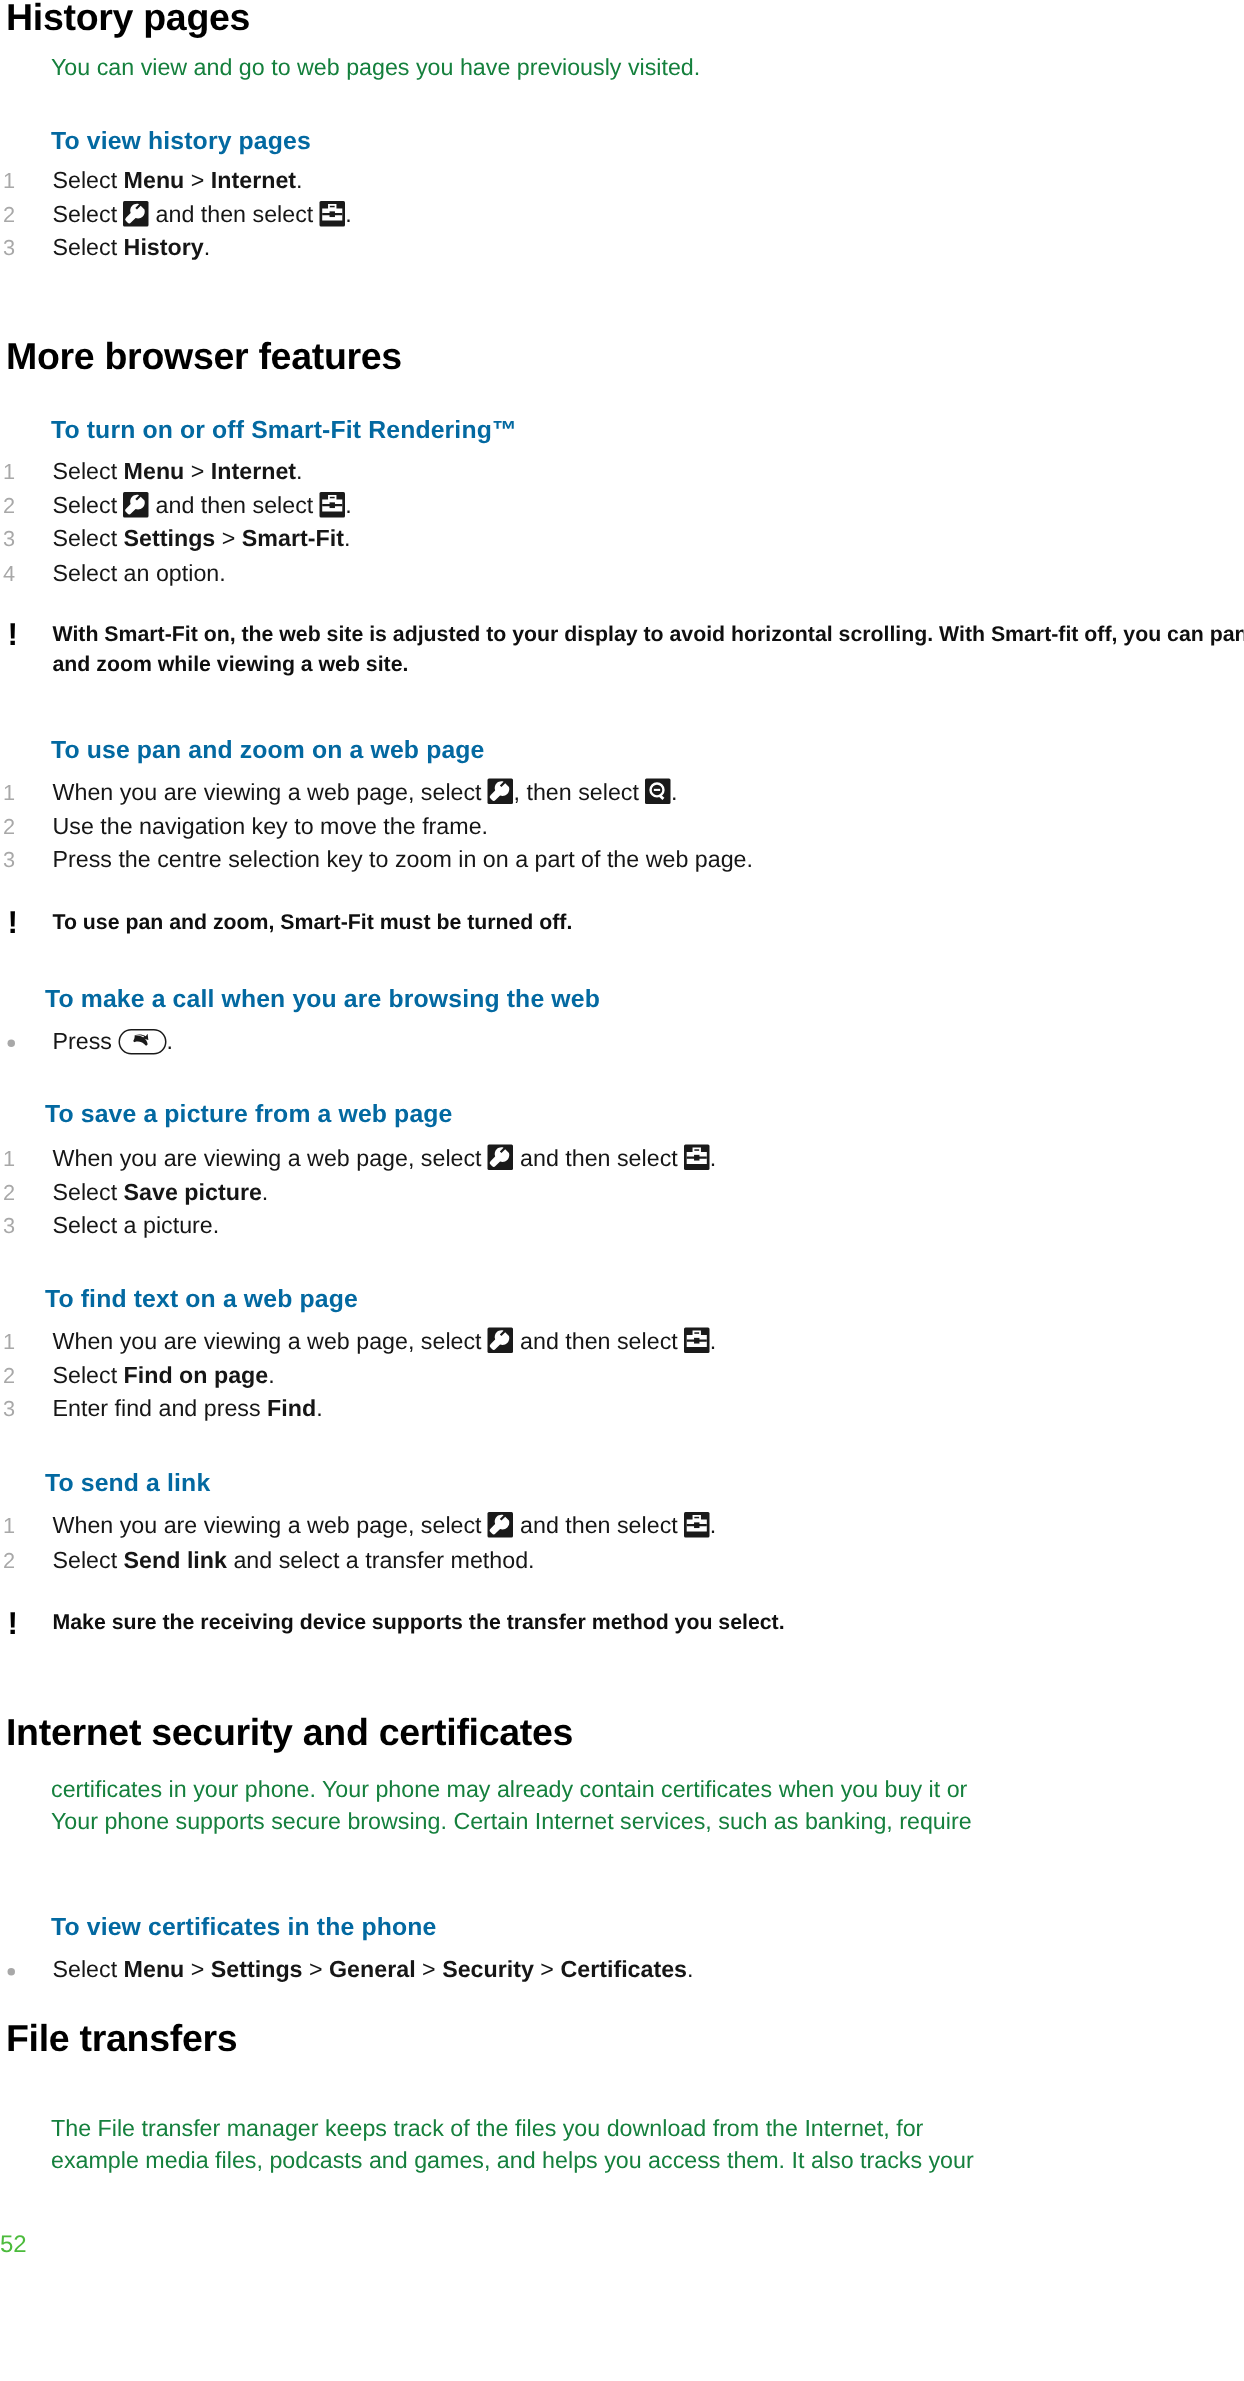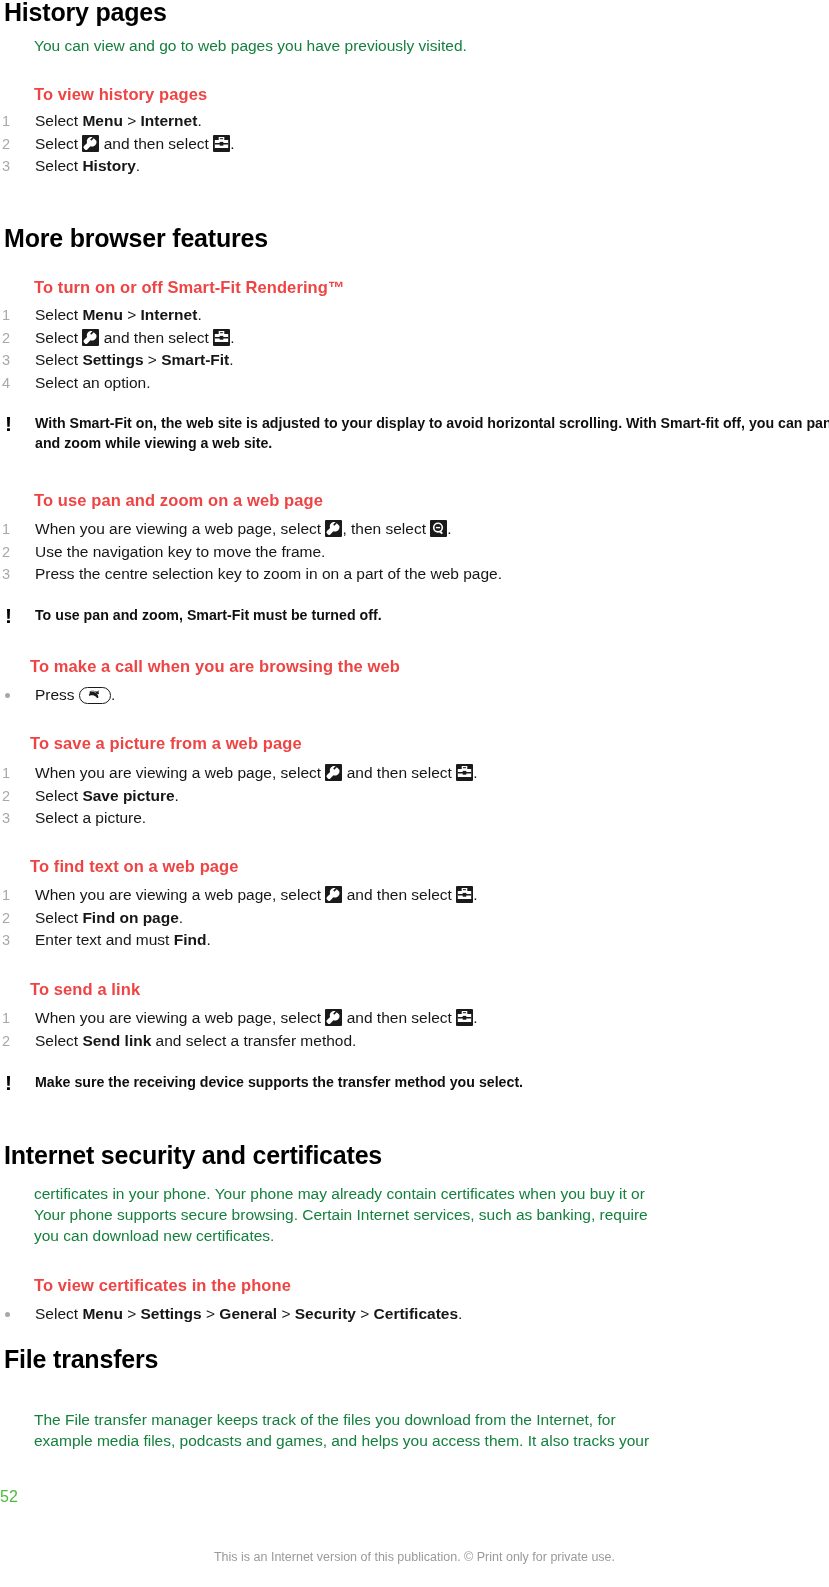--- a/index.html
+++ b/index.html
@@ -32,21 +32,21 @@
     padding: 0;
     line-height: 28px;
     color: #000;
   }
   .h-history   { position:absolute; left:4px;  top:-2px; }
   .h-more      { position:absolute; left:4px;  top:224px; }
   .h-security  { position:absolute; left:4px;  top:1141px; }
   .h-filetr    { position:absolute; left:4px;  top:1345px; }
 
   h2.task {
-    color: #ef4444;
+    color: #0369a1;
     font-size: 16.5px;
     font-weight: bold;
     line-height: 20px;
     margin: 0;
     padding: 0;
     letter-spacing: 0.1px;
   }
 
   
   p.body {
@@ -316,21 +316,21 @@
               <rect x="1.8" y="8.0" width="13.4" height="1.5" fill="#1a1a1a"></rect>
               <rect x="6.7" y="6.9" width="3.6" height="3.8" fill="#1a1a1a"></rect>
             </svg></span><span>.</span></span>
     </li>
     <li class="step">
       <span class="num">2</span>
       <span><span>Select </span><b>Find on page</b><span>.</span></span>
     </li>
     <li class="step">
       <span class="num">3</span>
-      <span><span>Enter text and must </span><b>Find</b><span>.</span></span>
+      <span><span>Enter find and press </span><b>Find</b><span>.</span></span>
     </li>
   </ul>
 
   <div class="blk" style="left:30px; top:979px;">
     <h2 class="task">To send a link</h2>
   </div>
 
   <ul class="steps blk" style="left:0px; top:1007px;">
     <li class="step">
       <span class="num">1</span>
@@ -352,21 +352,20 @@
   <div class="blk note" style="left:0px; top:1073px; width:800px;">
     <span class="excl">!</span>
     <span>Make sure the receiving device supports the transfer method you select.</span>
   </div>
 
   <h1 class="chapter h-security">Internet security and certificates</h1>
 
   <div class="blk" style="left:34px; top:1183px; width:795px;">
     <p class="body">certificates in your phone. Your phone may already contain certificates when you buy it or</p>
     <p class="body">Your phone supports secure browsing. Certain Internet services, such as banking, require</p>
-    <p class="body">you can download new certificates.</p>
   </div>
 
   <div class="blk" style="left:34px; top:1275px;">
     <h2 class="task">To view certificates in the phone</h2>
   </div>
 
   <ul class="steps blk" style="left:0px; top:1303px;">
     <li class="step">
       <span class="bullet"></span>
       <span><span>Select </span><b>Menu</b><span class="gt"> &gt; </span><b>Settings</b><span class="gt"> &gt; </span><b>General</b><span class="gt"> &gt; </span><b>Security</b><span class="gt"> &gt; </span><b>Certificates</b><span>.</span></span>
@@ -374,15 +373,14 @@
   </ul>
 
   <h1 class="chapter h-filetr">File transfers</h1>
 
   <div class="blk" style="left:34px; top:1409px; width:795px;">
     <p class="body">The File transfer manager keeps track of the files you download from the Internet, for</p>
     <p class="body">example media files, podcasts and games, and helps you access them. It also tracks your</p>
   </div>
 
   <div class="pagenum">52</div>
-  <div class="footnote">This is an Internet version of this publication. © Print only for private use.</div>
 
 </div>
 
 </body></html>

